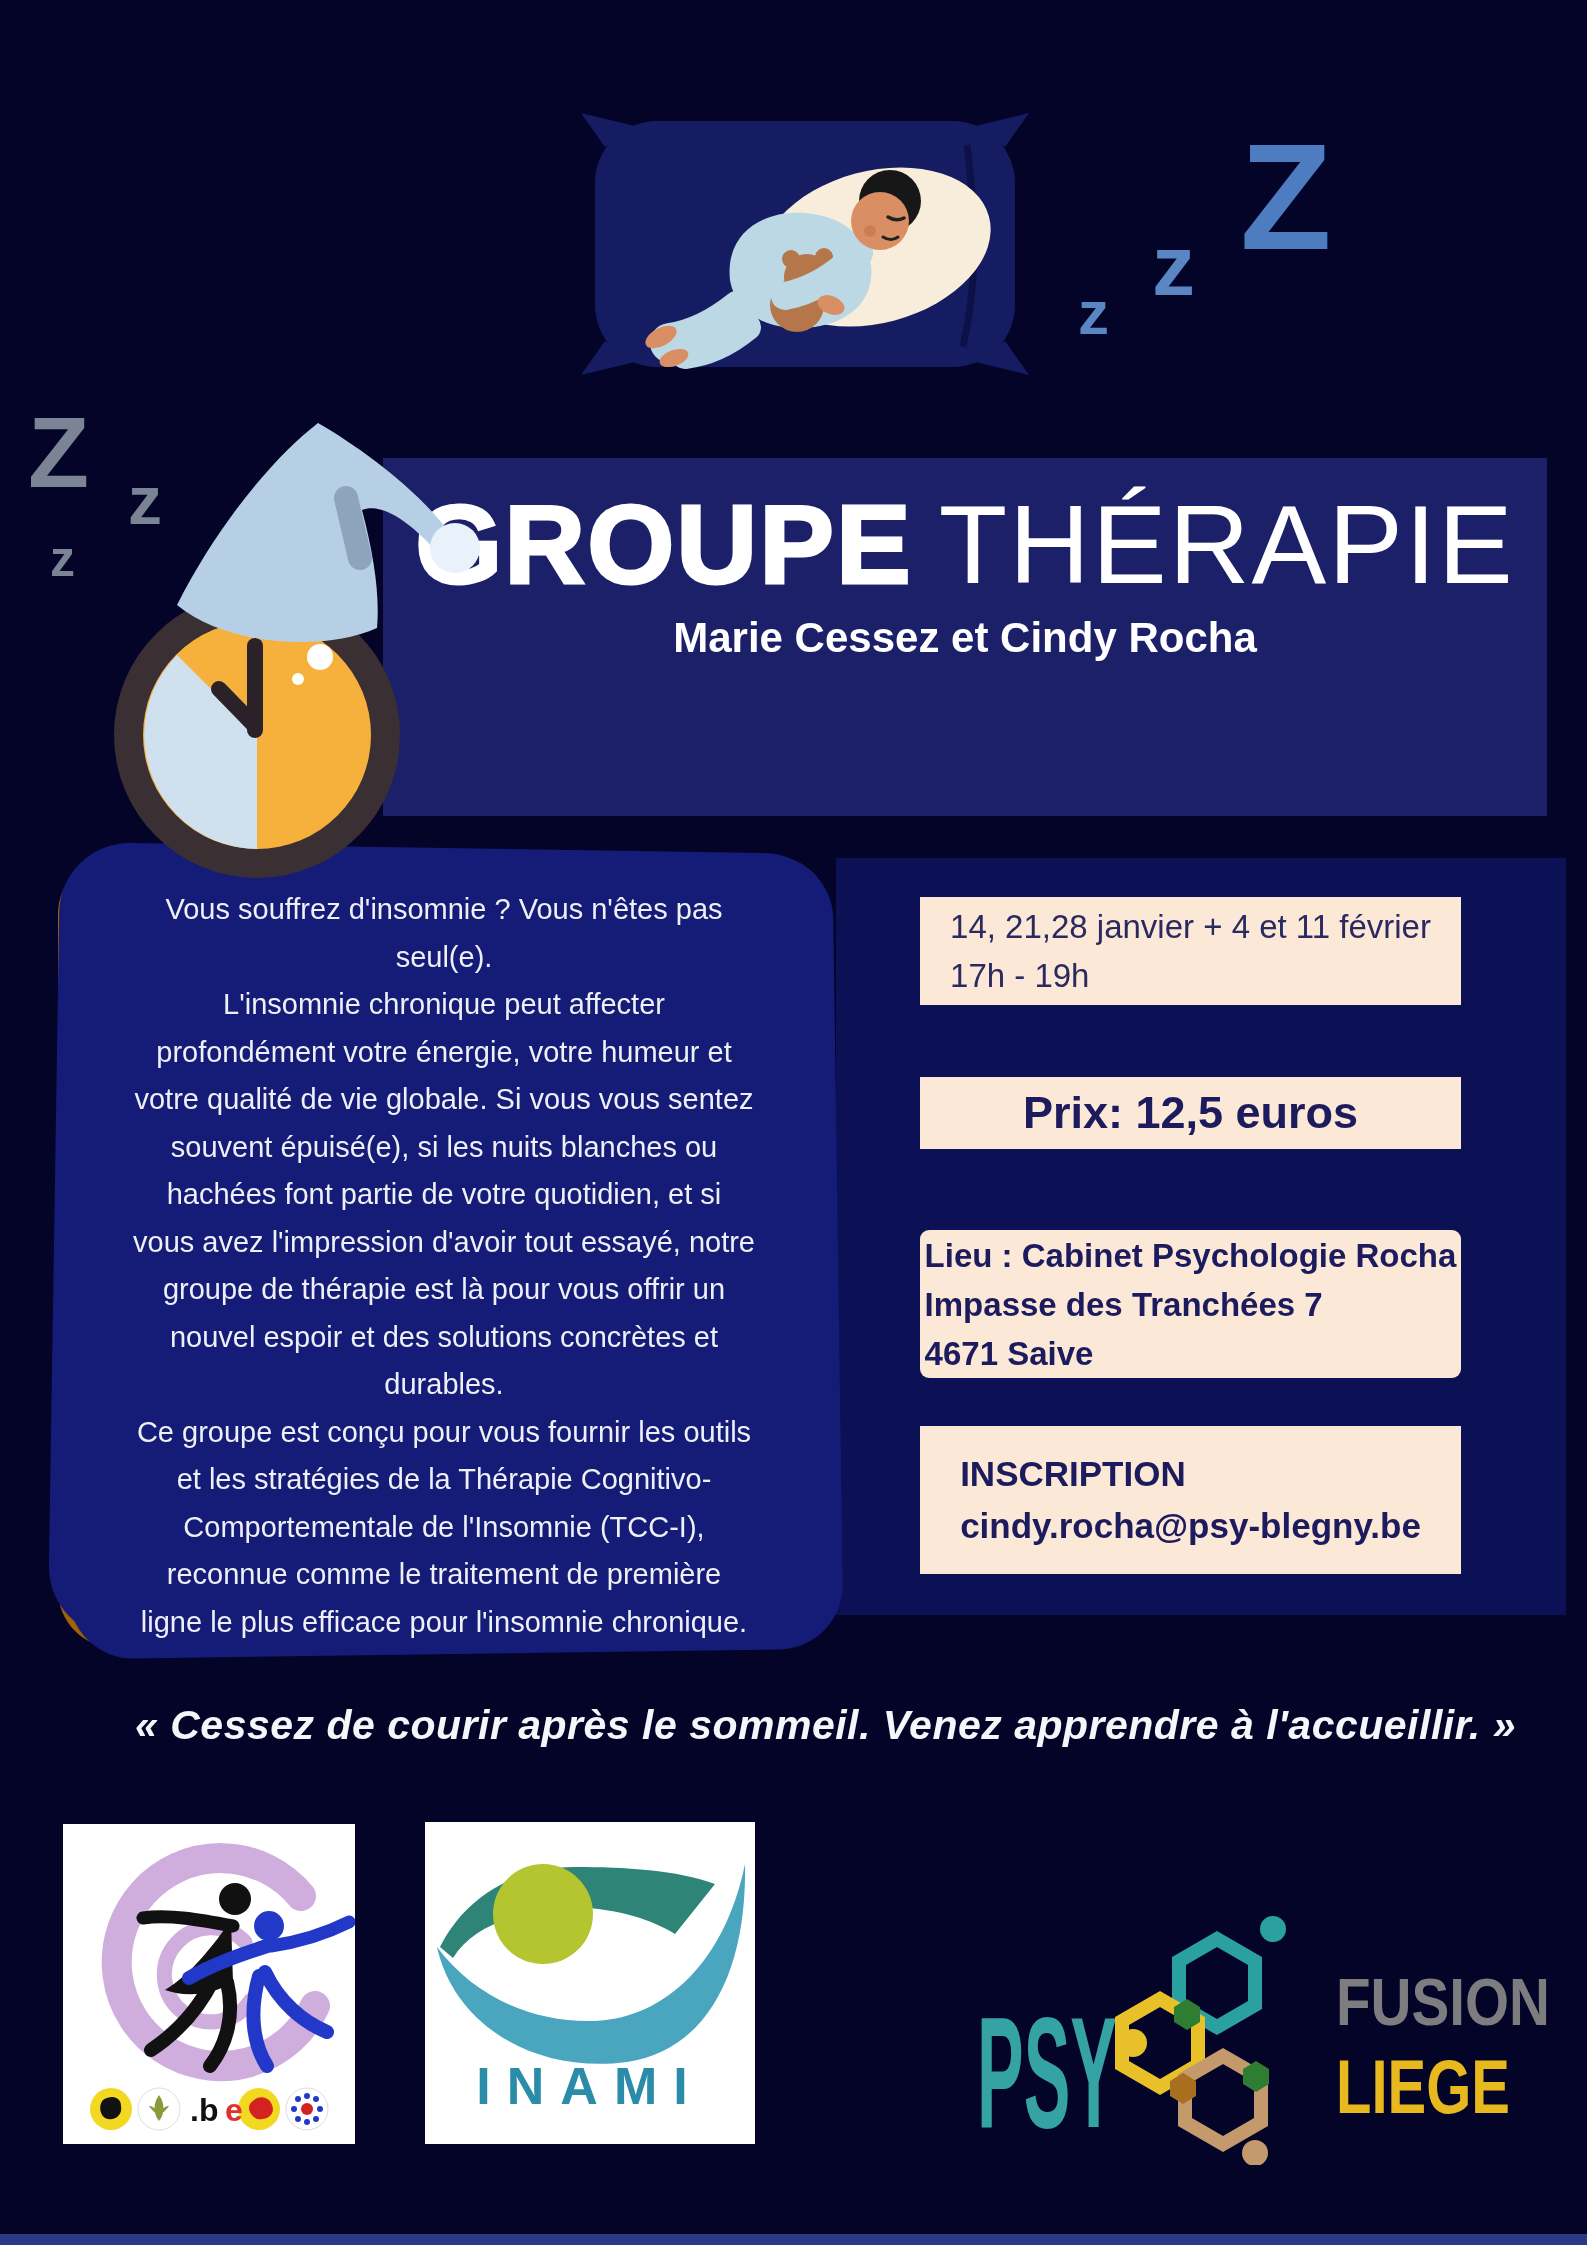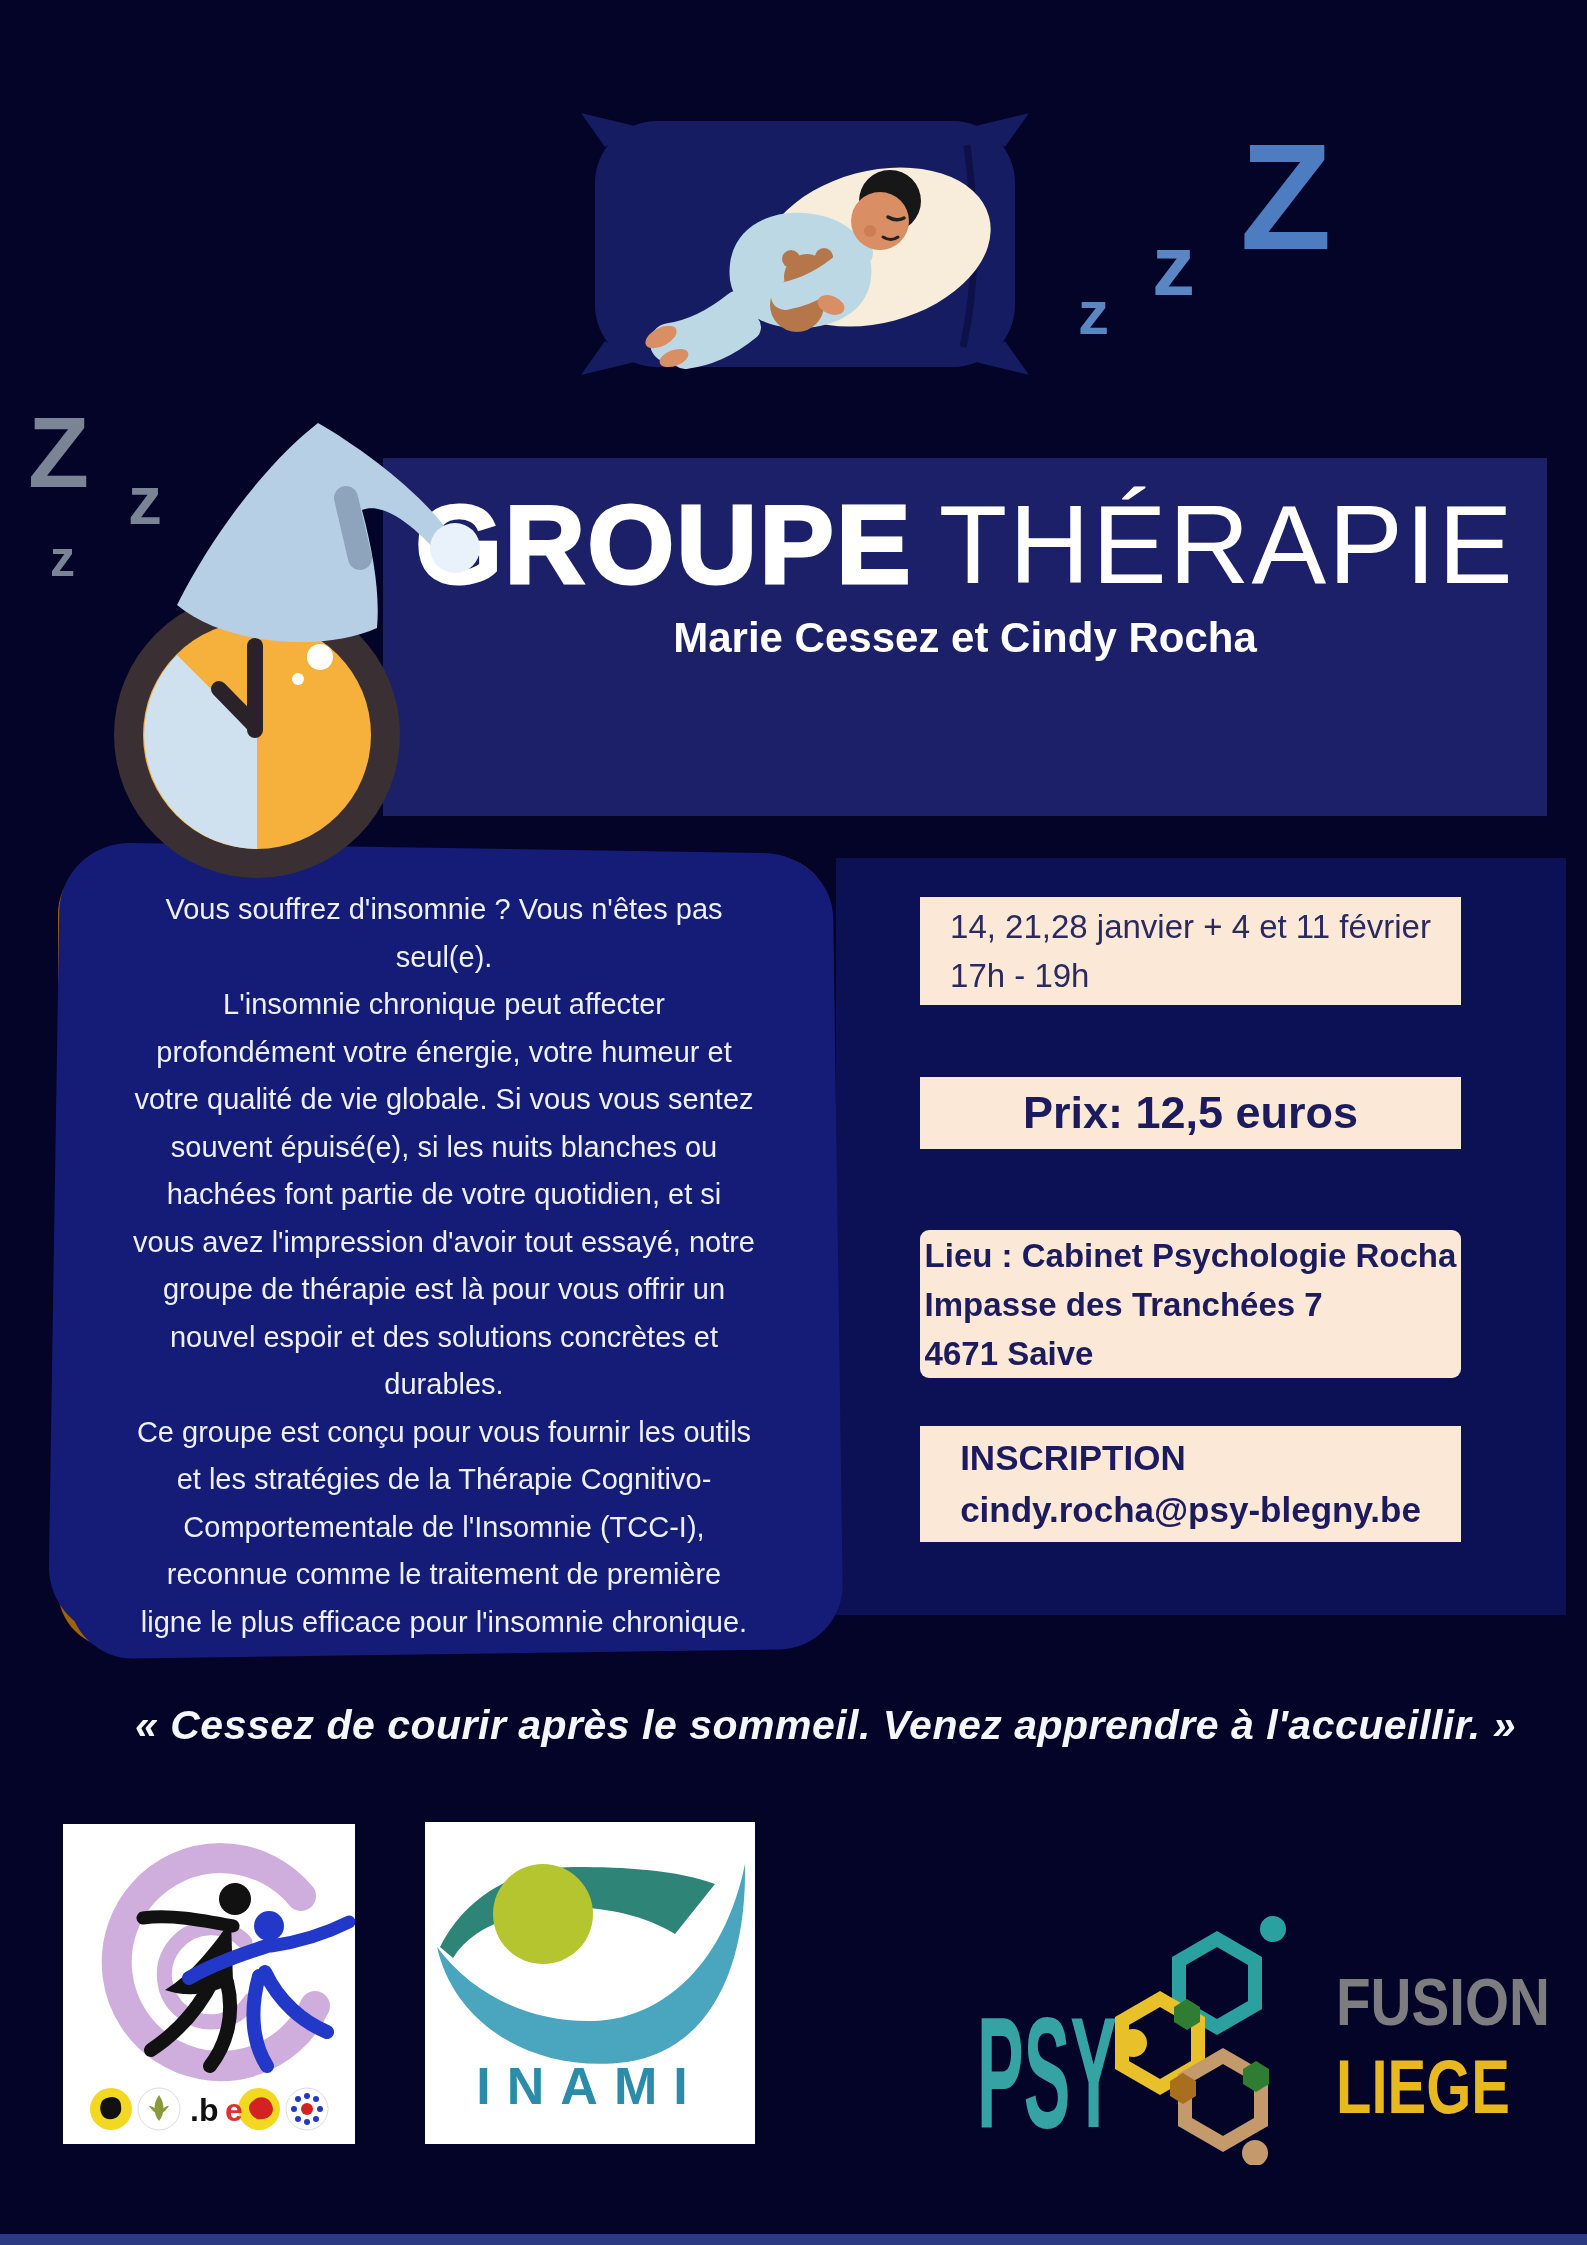--- a/index.html
+++ b/index.html
@@ -43,21 +43,21 @@
   
   .right-panel{position:absolute;left:836px;top:858px;width:730px;height:757px;background:#0c1054;}
   .ibox{
     position:absolute;left:920px;width:541px;background:#fbe8d6;color:#1c1b5e;
     display:flex;flex-direction:column;justify-content:center;align-items:center;
     text-align:left;z-index:3;
   }
   .ibox-dates{top:897px;height:108px;font-size:33px;line-height:49px;font-weight:400;color:#2b2a60;}
   .ibox-price{top:1077px;height:72px;font-size:45px;font-weight:700;}
   .ibox-location{top:1230px;height:148px;font-size:33px;line-height:49px;font-weight:700;border-radius:9px;}
-  .ibox-registration{top:1426px;height:116px;font-size:35px;line-height:52px;font-weight:700;}
+  .ibox-registration{top:1426px;height:148px;font-size:35px;line-height:52px;font-weight:700;}
 
   
   .quote{
     position:absolute;left:0;top:1702px;width:100%;text-align:center;
     color:#f5f6fa;font-size:41px;font-weight:700;font-style:italic;letter-spacing:.5px;padding-left:32px;
   }
 
   .bottom-strip{position:absolute;left:0;top:2234px;width:1587px;height:11px;background:#2c3a86;}
 
   .illu{position:absolute;z-index:2;}

